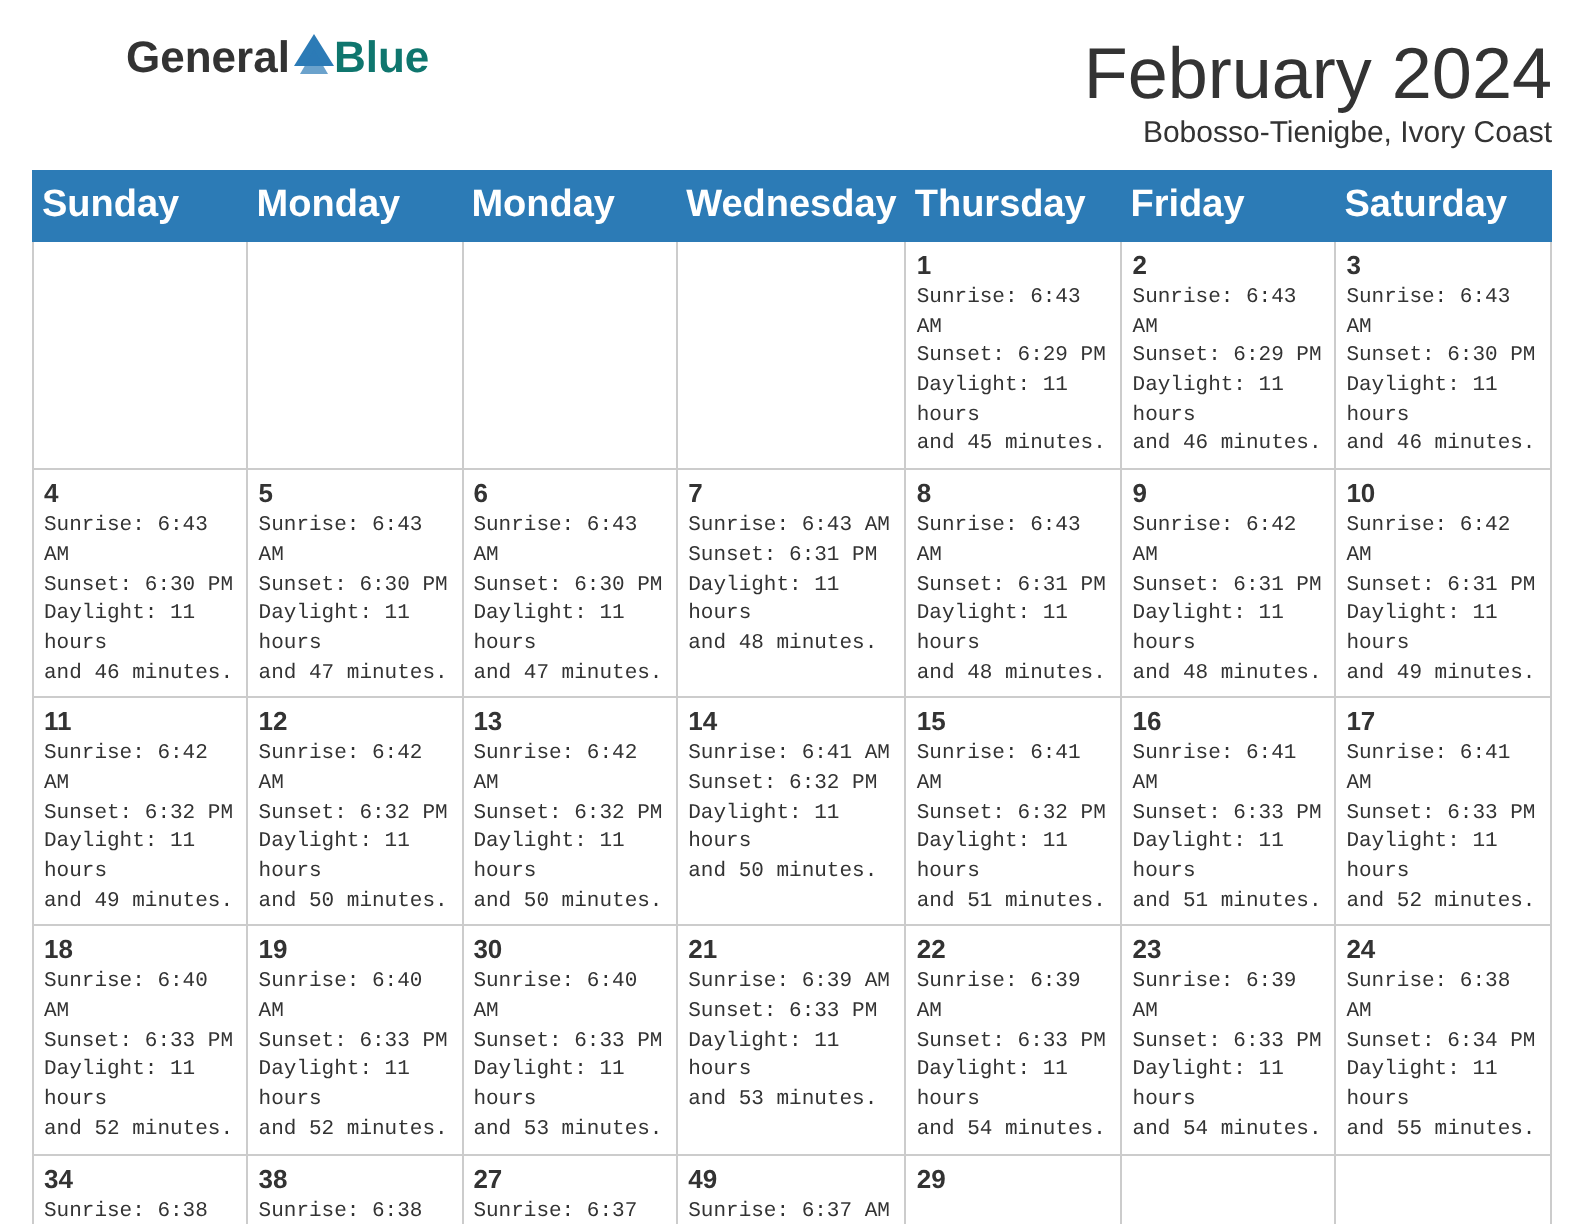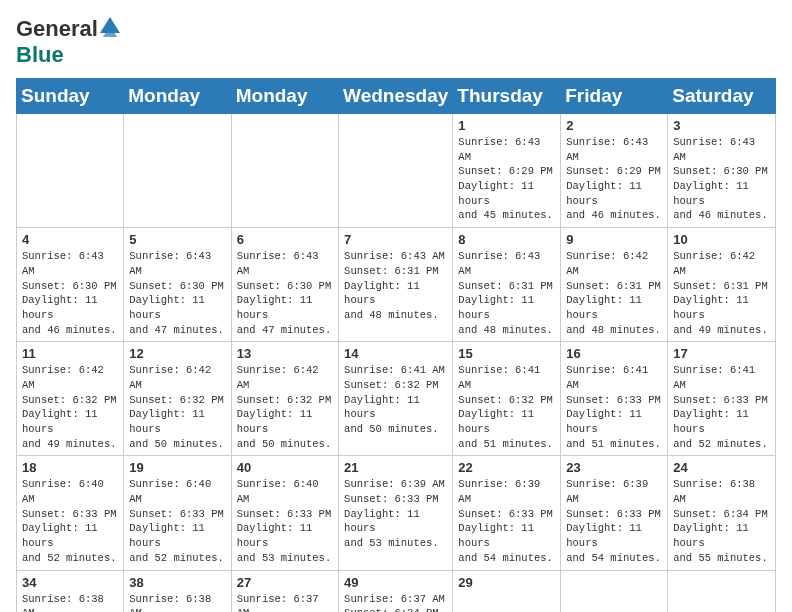--- a/index.html
+++ b/index.html
@@ -66,21 +66,22 @@
       color: #333;
       line-height: 1.4;
       font-family: Liberation Mono, monospace;
     }
     .logo-wrapper {
       display: flex;
       align-items: center;
     }
     .logo-text {
       display: flex;
-      flex-direction: column;
+      flex-direction: row;
+      margin-left: 47px;
     }
     .logo-row {
       display: flex;
       align-items: center;
     }
   </style>
 </head>
 <body>
 
 <div class="header">
@@ -91,20 +92,24 @@
         <svg width="20" height="20" viewBox="0 0 20 20" style="margin-left:2px;margin-top:-4px;">
           <polygon points="0,16 10,0 20,16" fill="#2c7bb6"></polygon>
           <polygon points="3,20 10,8 17,20" fill="#2c7bb6" opacity="0.7"></polygon>
         </svg>
       </div>
       <div>
         <span style="font-size:22px;font-weight:bold;color:#0f766e;">Blue</span>
       </div>
     </div>
   </div>
+  <div class="title-area">
+    <div class="month-title">February 2024</div>
+    <div class="subtitle">Bobosso-Tienigbe, Ivory Coast</div>
+  </div>
 </div>
 
 <table class="calendar">
   <thead>
     <tr>
     <th>Sunday</th>
         <th>Monday</th>
         <th>Monday</th>
         <th>Wednesday</th>
         <th>Thursday</th>
@@ -251,21 +256,21 @@
 and 52 minutes.</div>
         </td>
         <td>
           <span class="day-number">19</span>
           <div class="day-info" style="white-space: pre-line;">Sunrise: 6:40 AM
 Sunset: 6:33 PM
 Daylight: 11 hours
 and 52 minutes.</div>
         </td>
         <td>
-          <span class="day-number">40</span>
+          <span class="day-number">30</span>
           <div class="day-info" style="white-space: pre-line;">Sunrise: 6:40 AM
 Sunset: 6:33 PM
 Daylight: 11 hours
 and 53 minutes.</div>
         </td>
         <td>
           <span class="day-number">21</span>
           <div class="day-info" style="white-space: pre-line;">Sunrise: 6:39 AM
 Sunset: 6:33 PM
 Daylight: 11 hours

